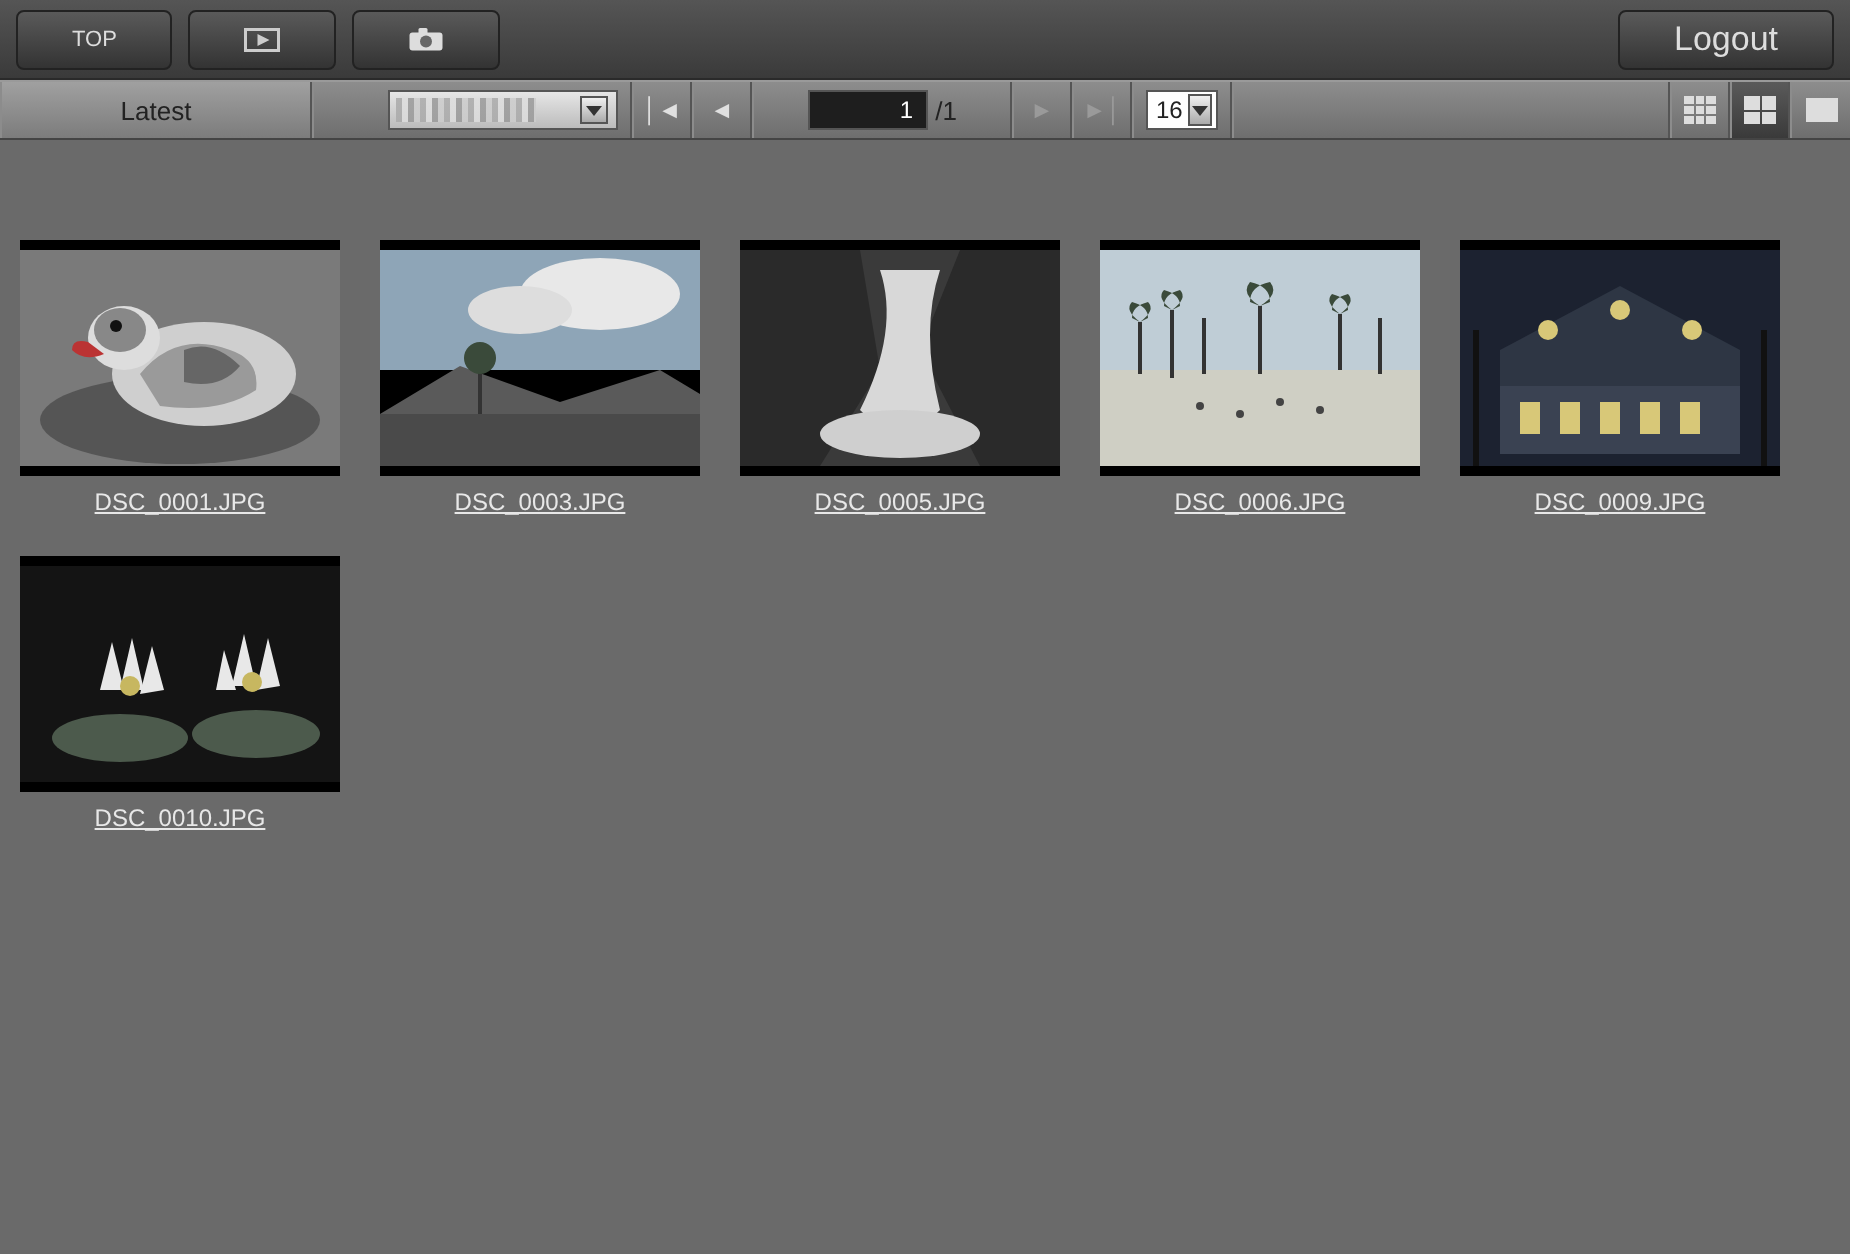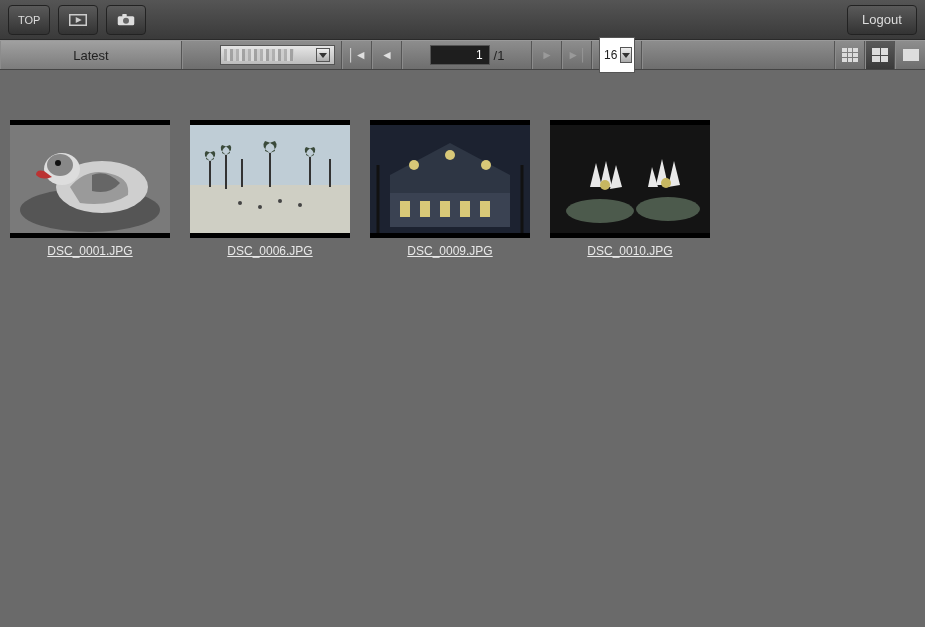--- a/index.html
+++ b/index.html
@@ -29,44 +29,44 @@
       min-width: 40px;
       background: linear-gradient(#5a5a5a, #333);
       border: 1px solid #222;
       border-radius: 4px;
       color: #ddd;
       display: inline-flex;
       align-items: center;
       justify-content: center;
       font-size: 11px;
       cursor: pointer;
-      padding: 0 9px;
-    }
-    .top-btn.wide { min-width: 70px; font-size: 13px; }
+      padding: 0 27px;
+    }
+    .top-btn.wide { min-width: 70px; font-size: 17px; }
     .spacer { flex: 1; }
 
     
     .navbar {
       height: 30px;
       background: linear-gradient(#8d8d8d, #6e6e6e);
       border-top: 1px solid #9a9a9a;
       border-bottom: 1px solid #444;
       display: flex;
       align-items: stretch;
     }
     .nav-cell {
       border-right: 1px solid #555;
       border-left: 1px solid #8c8c8c;
       display: flex;
       align-items: center;
       justify-content: center;
       padding: 0 6px;
     }
     .latest-cell {
-      width: 182px;
+      width: 156px;
       font-size: 13px;
       color: #222;
       justify-content: center;
       background: linear-gradient(#a0a0a0, #7c7c7c);
     }
     .dropdown-cell { width: 160px; }
     .folder-dropdown {
       width: 115px;
       height: 20px;
       background: linear-gradient(#e6e6e6, #bcbcbc);
@@ -113,21 +113,21 @@
       color: #fff;
       border: 1px solid #555;
       text-align: right;
       padding: 0 6px;
       font-size: 12px;
     }
     .page-total { color: #222; font-size: 13px; }
 
     .perpage-cell { width: 50px; }
     .perpage-select {
-      width: 38px; height: 36px;
+      width: 38px; height: 20px;
       background: #fff; color: #222;
       border: 1px solid #555;
       display:flex; align-items:center; justify-content:space-between;
       padding: 0 2px 0 4px; font-size:12px;
     }
     .perpage-select .dd-arrow { width:12px; height:16px; margin:0; }
 
     .view-cell { width: 30px; justify-content:center; cursor:pointer; }
     .view-icon { width:18px; height:14px; display:grid; }
     .grid-small { grid-template-columns:repeat(3,1fr); grid-template-rows:repeat(3,1fr); gap:1px; }
@@ -274,22 +274,48 @@
         <ellipse cx="50" cy="40" rx="13" ry="11" fill="#888"></ellipse>
         <circle cx="48" cy="38" r="3" fill="#111"></circle>
         <path d="M34 46 Q26 44 26 50 Q32 56 42 52 Z" fill="#b33"></path>
         <path d="M82 50 Q96 44 110 58 Q100 70 82 66 Z" fill="#666"></path>
       </svg>
     </div>
     <a class="filename">DSC_0001.JPG</a>
   </div>
 
 
-
-
+  <div class="thumb-item">
+    <div class="thumb-frame">
+      <svg class="photo" viewBox="0 0 160 108">
+        <rect width="160" height="60" fill="#8ea5b7"></rect>
+        <ellipse cx="110" cy="22" rx="40" ry="18" fill="#e8e8e8"></ellipse>
+        <ellipse cx="70" cy="30" rx="26" ry="12" fill="#ddd"></ellipse>
+        <polygon points="0,82 40,58 90,76 140,60 160,72 160,108 0,108" fill="#5a5a5a"></polygon>
+        <rect y="82" width="160" height="26" fill="#4a4a4a"></rect>
+        <line x1="50" y1="82" x2="50" y2="56" stroke="#333" stroke-width="2"></line>
+        <circle cx="50" cy="54" r="8" fill="#3a4a3a"></circle>
+      </svg>
+    </div>
+    <a class="filename">DSC_0003.JPG</a>
+  </div>
+
+
+  <div class="thumb-item">
+    <div class="thumb-frame">
+      <svg class="photo" viewBox="0 0 160 108">
+        <rect width="160" height="108" fill="#3a3a3a"></rect>
+        <polygon points="0,0 60,0 70,60 40,108 0,108" fill="#2a2a2a"></polygon>
+        <polygon points="160,0 110,0 90,50 120,108 160,108" fill="#2a2a2a"></polygon>
+        <path d="M70 10 Q80 40 60 80 Q80 100 100 80 Q90 40 100 10 Z" fill="#d8d8d8"></path>
+        <ellipse cx="80" cy="92" rx="40" ry="12" fill="#cfcfcf"></ellipse>
+      </svg>
+    </div>
+    <a class="filename">DSC_0005.JPG</a>
+  </div>
 
   <div class="thumb-item">
     <div class="thumb-frame">
       <svg class="photo" viewBox="0 0 160 108">
         <rect width="160" height="60" fill="#bfcdd6"></rect>
         <rect y="60" width="160" height="48" fill="#cfcfc4"></rect>
         <g stroke="#333" stroke-width="2">
           <line x1="20" y1="62" x2="20" y2="36"></line>
             <line x1="36" y1="64" x2="36" y2="30"></line>
           <line x1="52" y1="62" x2="52" y2="34"></line>

